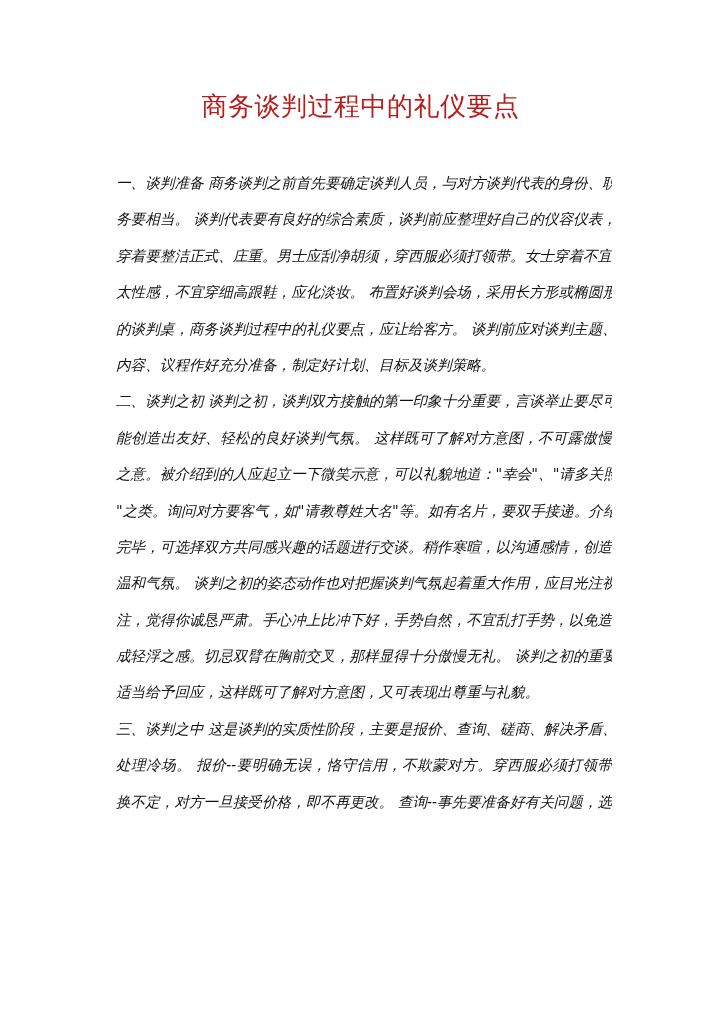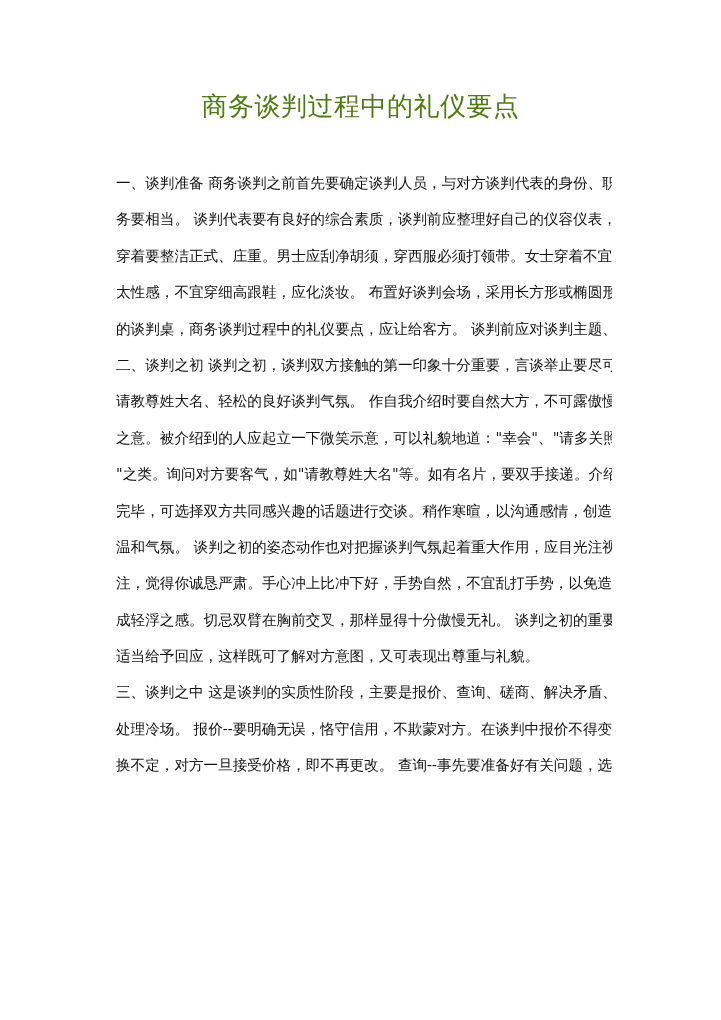--- a/index.html
+++ b/index.html
@@ -1,42 +1,43 @@
 <!DOCTYPE html>
 <html><head>
 <meta charset="utf-8">
 <style>
   html, body { margin: 0; padding: 0; background: #ffffff; }
   body { width: 721px; height: 1020px; overflow: hidden; position: relative;
          font-family: "DejaVu Serif", "Liberation Serif", serif; color: #111; }
   .page { position: absolute; left: 0; top: 0; width: 721px; height: 1020px; background: #fff; }
   .title { position: absolute; left: 0; top: 88px; width: 721px; text-align: center;
-           font-size: 26px; line-height: 36px; color: #4d7c0f; letter-spacing: 0.5px; }
+           font-size: 26px; line-height: 36px; color: #b91c1c; letter-spacing: 0.5px; }
   .body { position: absolute; left: 116px; top: 170px; width: 496px; }
   .line { display: block; height: 36.4px; line-height: 26px; font-size: 14.6px;
-          white-space: nowrap; text-align: justify; text-align-last: justify; overflow: hidden; }
+          white-space: nowrap; text-align: justify; text-align-last: justify; overflow: hidden; font-style: italic; }
   .line.last { text-align-last: left; }
 </style>
 </head>
 <body>
 
 <div class="page">
   <div class="title">商务谈判过程中的礼仪要点</div>
   <div class="body">
     <span class="line">一、谈判准备  商务谈判之前首先要确定谈判人员，与对方谈判代表的身份、职</span>
     <span class="line">务要相当。 谈判代表要有良好的综合素质，谈判前应整理好自己的仪容仪表，</span>
     <span class="line">穿着要整洁正式、庄重。男士应刮净胡须，穿西服必须打领带。女士穿着不宜</span>
     <span class="line">太性感，不宜穿细高跟鞋，应化淡妆。 布置好谈判会场，采用长方形或椭圆形</span>
     <span class="line">的谈判桌，商务谈判过程中的礼仪要点，应让给客方。 谈判前应对谈判主题、</span>
+    <span class="line last">内容、议程作好充分准备，制定好计划、目标及谈判策略。</span>
     <span class="line">二、谈判之初  谈判之初，谈判双方接触的第一印象十分重要，言谈举止要尽可</span>
-    <span class="line">请教尊姓大名、轻松的良好谈判气氛。 作自我介绍时要自然大方，不可露傲慢</span>
+    <span class="line">能创造出友好、轻松的良好谈判气氛。 这样既可了解对方意图，不可露傲慢</span>
     <span class="line">之意。被介绍到的人应起立一下微笑示意，可以礼貌地道："幸会"、"请多关照</span>
     <span class="line">"之类。询问对方要客气，如"请教尊姓大名"等。如有名片，要双手接递。介绍</span>
     <span class="line">完毕，可选择双方共同感兴趣的话题进行交谈。稍作寒暄，以沟通感情，创造</span>
     <span class="line">温和气氛。 谈判之初的姿态动作也对把握谈判气氛起着重大作用，应目光注视</span>
     <span class="line">注，觉得你诚恳严肃。手心冲上比冲下好，手势自然，不宜乱打手势，以免造</span>
     <span class="line">成轻浮之感。切忌双臂在胸前交叉，那样显得十分傲慢无礼。 谈判之初的重要</span>
     <span class="line last">适当给予回应，这样既可了解对方意图，又可表现出尊重与礼貌。</span>
     <span class="line">三、谈判之中  这是谈判的实质性阶段，主要是报价、查询、磋商、解决矛盾、</span>
-    <span class="line">处理冷场。 报价--要明确无误，恪守信用，不欺蒙对方。在谈判中报价不得变</span>
+    <span class="line">处理冷场。 报价--要明确无误，恪守信用，不欺蒙对方。穿西服必须打领带</span>
     <span class="line">换不定，对方一旦接受价格，即不再更改。 查询--事先要准备好有关问题，选</span>
   </div>
 </div>
 
 </body></html>

